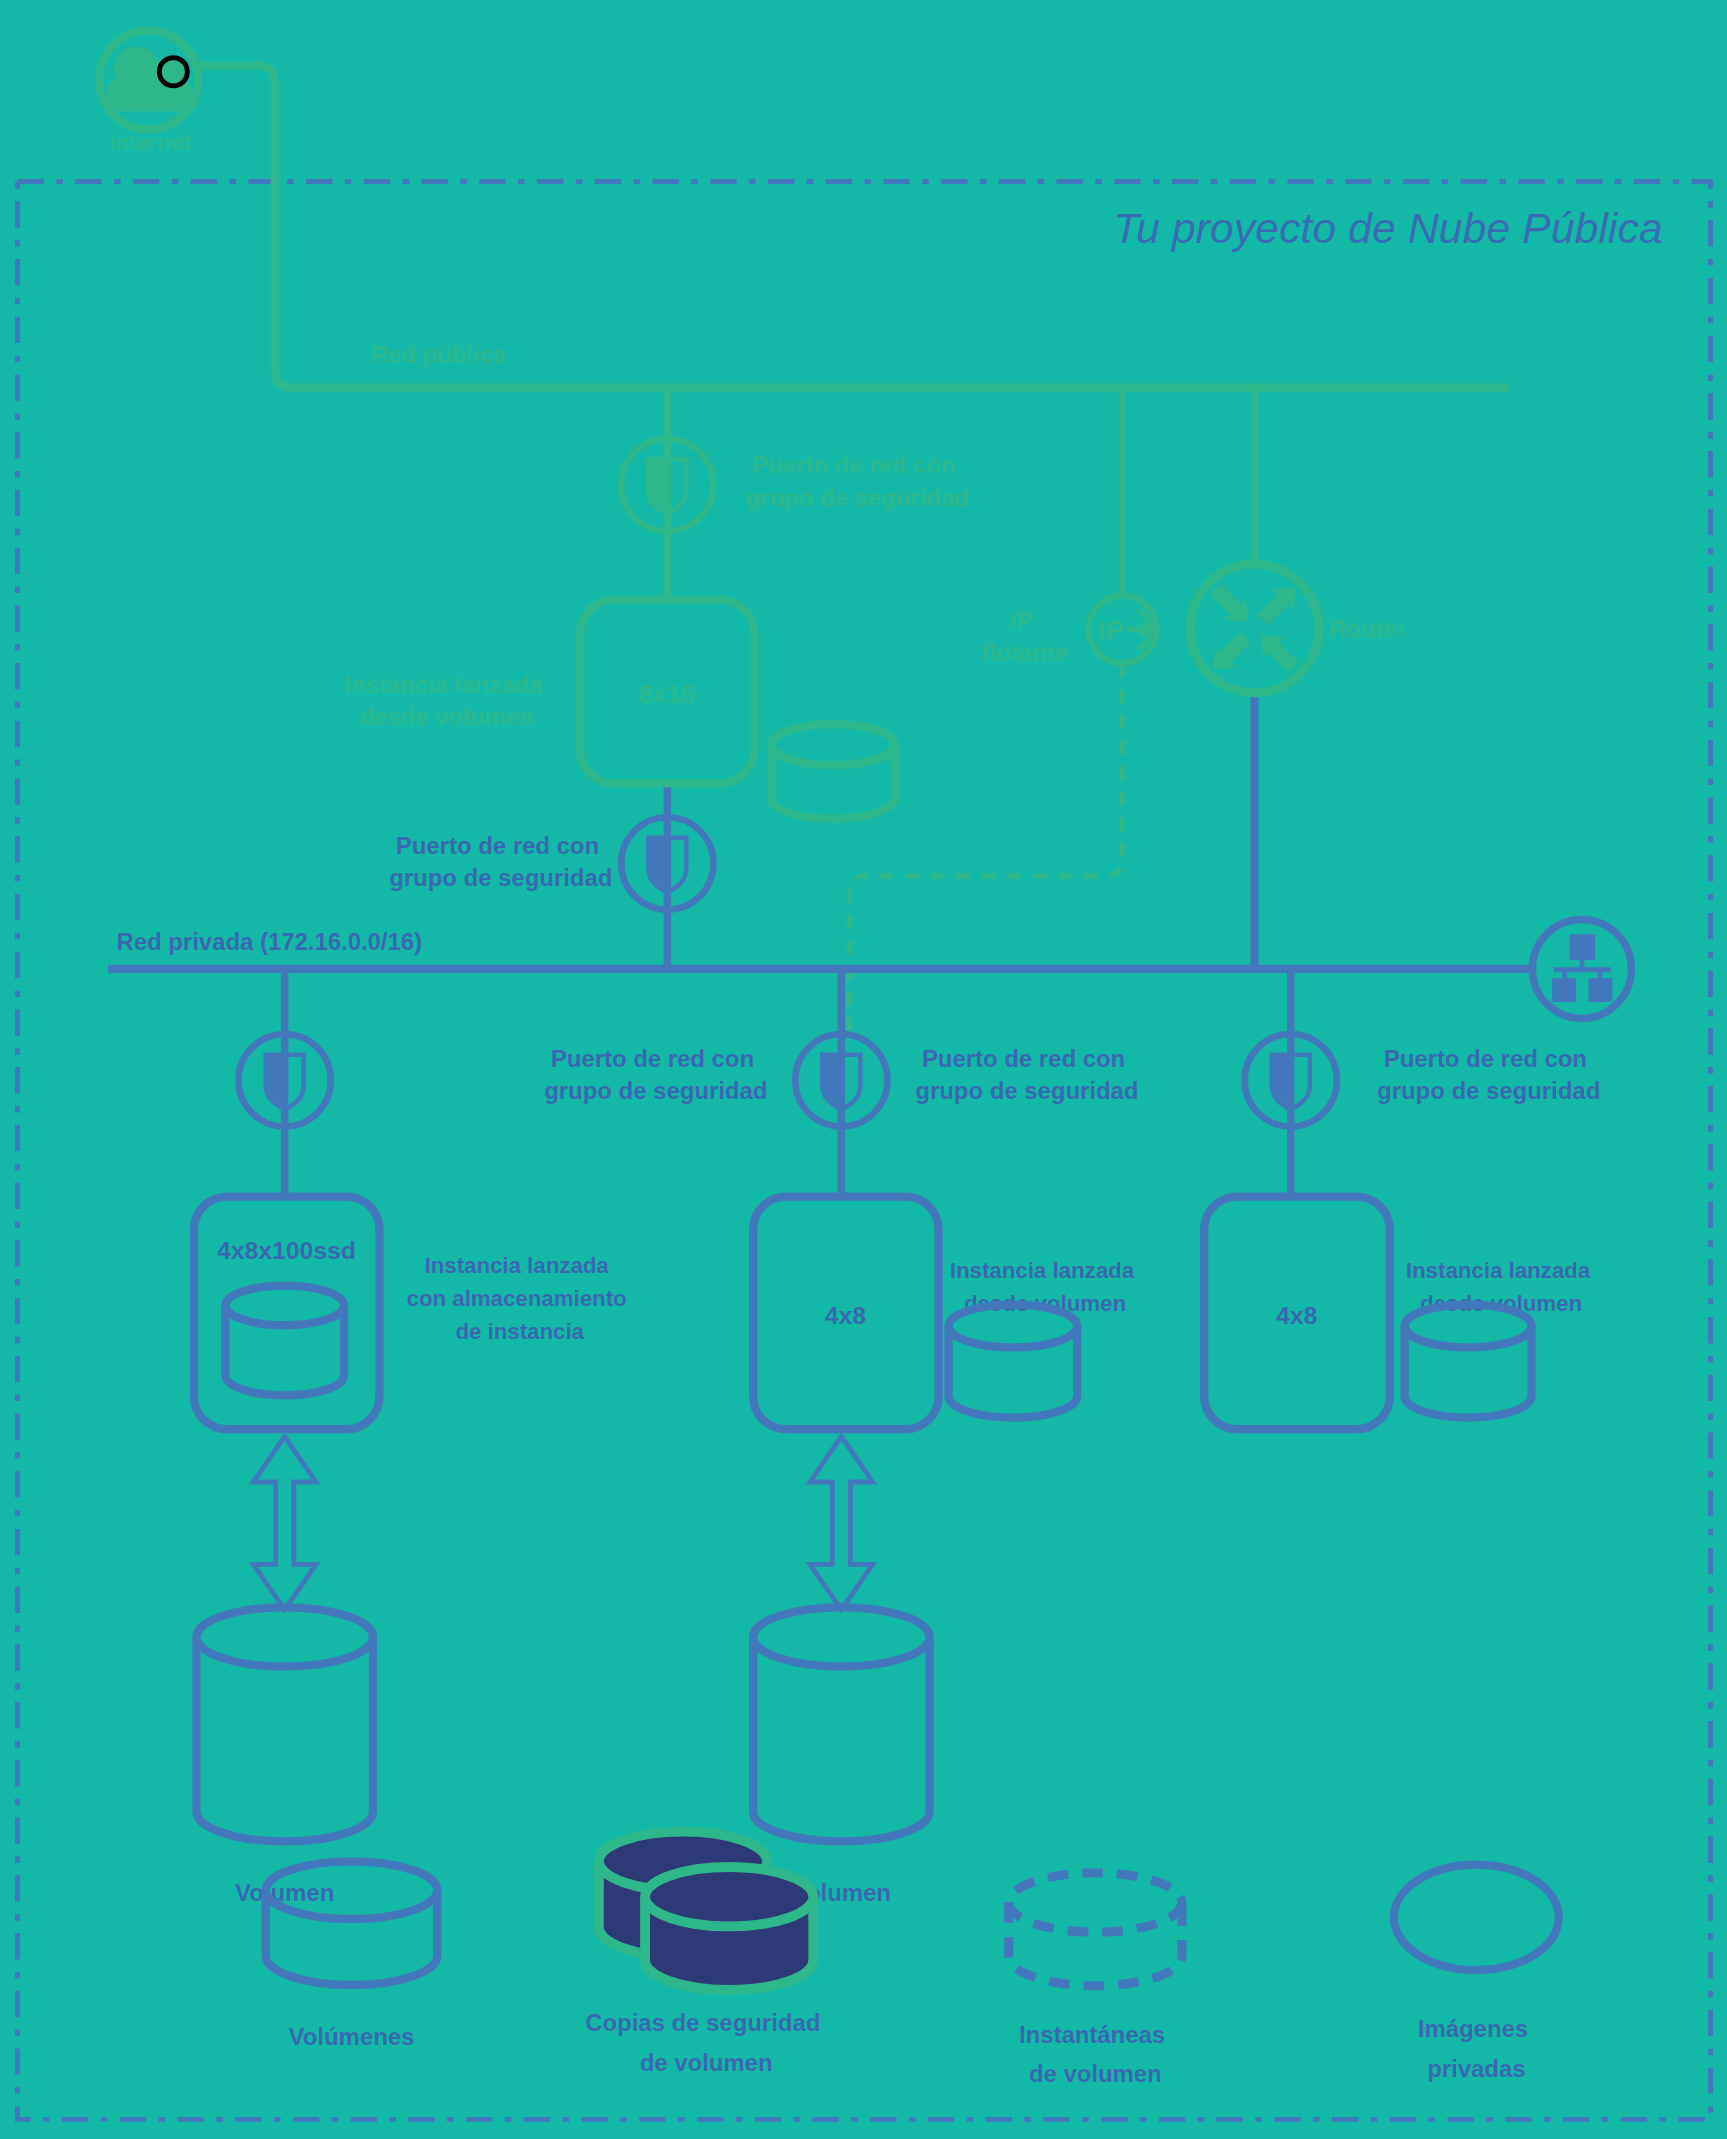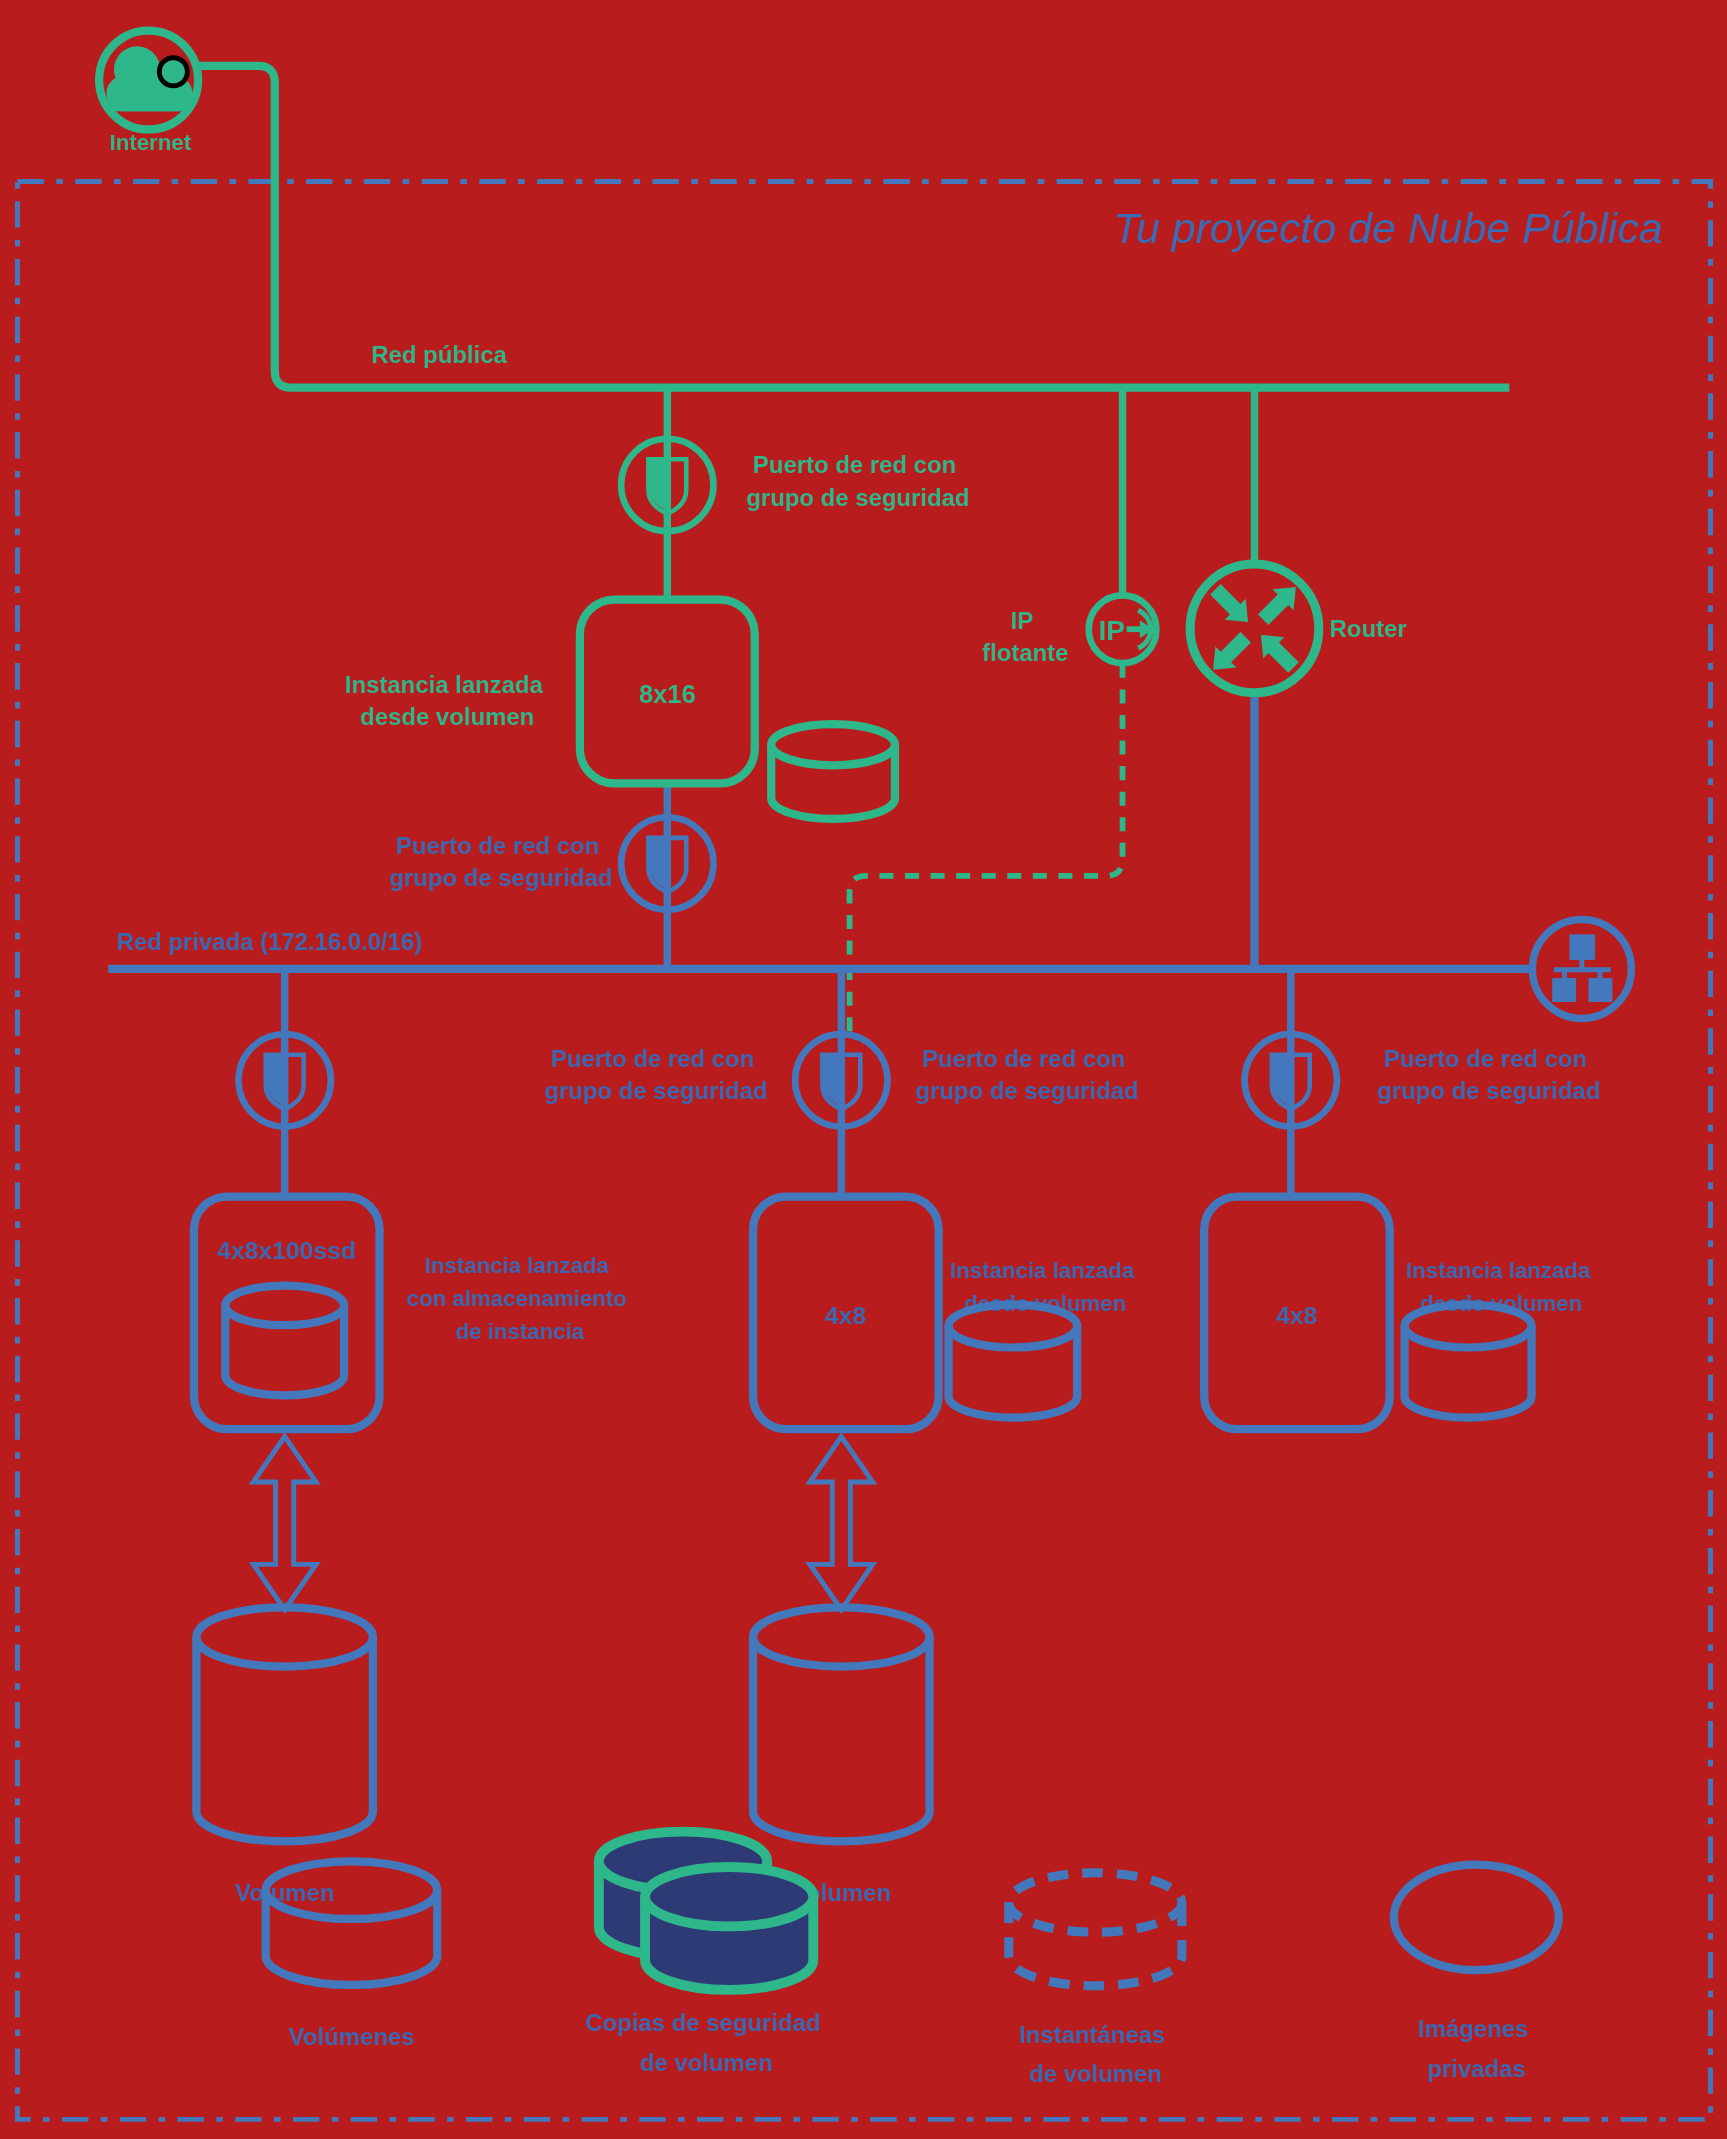--- a/index.html
+++ b/index.html
@@ -1,16 +1,16 @@
 <!DOCTYPE html>
 <html style="font-size:13px"><head>
 <meta charset="utf-8">
 <style>
   html,body{margin:0;padding:0;background:#000;}
-  .stage{position:relative;width:1728px;height:2140px;background:#b91c1c;overflow:hidden;}
+  .stage{position:relative;width:1728px;height:2140px;background:#14b8a6;overflow:hidden;}
   svg{display:block;font-family:"Liberation Sans", sans-serif;}
   text{font-family:"Liberation Sans", sans-serif;}
   .t-green{fill:#2db78a;font-weight:bold;}
   .t-blue{fill:#3a68b2;font-weight:bold;}
   .t-title{fill:#3a6cb5;font-style:italic;font-weight:normal;}
   .ln-green{stroke:#2db78a;fill:none;}
   .ln-blue{stroke:#4478bd;fill:none;}
   .icon-green{color:#2db78a;}
   .icon-blue{color:#4478bd;}
 </style>

